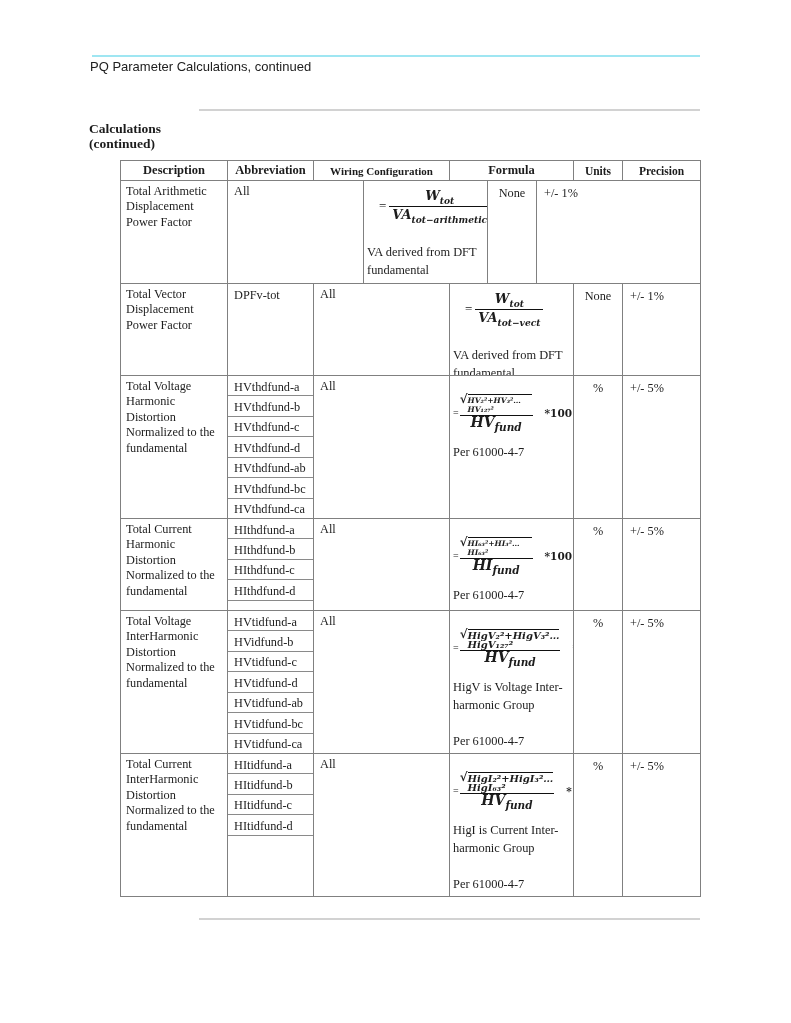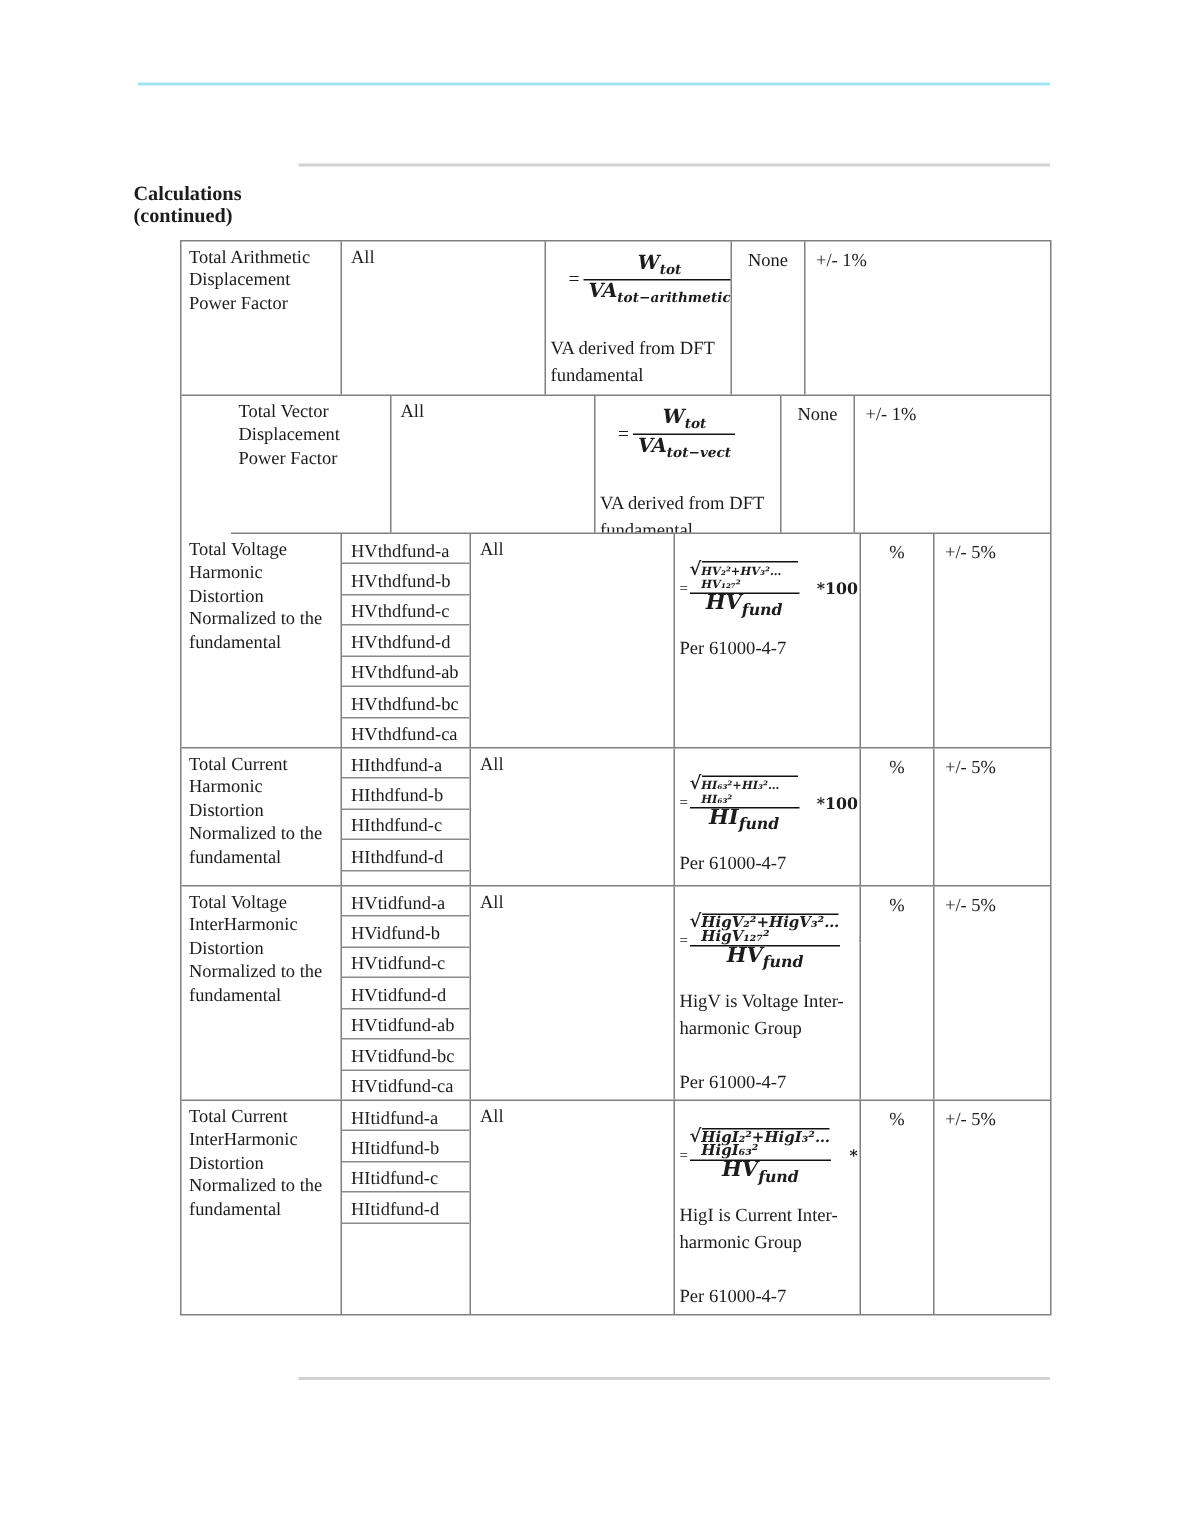--- a/index.html
+++ b/index.html
@@ -36,21 +36,21 @@
   .c-formula{width:124px;padding:2px 1px 0 3px;}
   .c-units{width:49px;padding-top:5px;text-align:center;}
   .c-prec{width:77px;padding:5px 0 0 7px;}
   
   .hrow{height:20px;}
   .hrow .cell{display:flex;align-items:center;justify-content:center;
     font-weight:bold;font-size:12.5px;padding:0;}
   .hrow .c-wire{font-size:11px;}
   .hrow .c-units,.hrow .c-prec{font-size:11.5px;}
   
-  .r0{height:103px;}.r1{height:92px;margin-left:33px;}.r2{height:143px;}
+  .r0{height:103px;}.r1{height:92px;}.r2{height:143px;}
   .r3{height:92px;}.r4{height:143px;}.r5{height:142px;}
   
   .abbr-stack{display:flex;flex-direction:column;height:100%;}
   .abbr-item{box-sizing:border-box;height:20.45px;padding:3.5px 0 0 6px;
     border-bottom:1px solid #8a8a8a;flex:0 0 auto;}
   .abbr-stack.full .abbr-item:last-child{border-bottom:none;flex:1 1 auto;}
   .abbr-item.single{border-bottom:none;}
   
   .eqline{display:flex;align-items:center;}
   .eqlineA{margin:5px 0 0 12px;}
@@ -73,26 +73,35 @@
   .fnote{font-size:12.4px;line-height:18px;white-space:pre-line;}
   .fnoteA{margin-top:19px;}
   .fnoteB{margin-top:12px;}
 </style>
 </head>
 <body>
 
 <div class="page">
 
   <div class="accent-rule"></div>
+  <div class="running-title">PQ Parameter Calculations, continued</div>
   <div class="gray-rule rule-top"></div>
   <div class="section-heading">Calculations
 (continued)</div>
 
   <div class="pq-table">
 
+    <div class="trow hrow">
+      <div class="cell c-desc">Description</div>
+      <div class="cell c-abbr">Abbreviation</div>
+      <div class="cell c-wire">Wiring Configuration</div>
+      <div class="cell c-formula">Formula</div>
+      <div class="cell c-units">Units</div>
+      <div class="cell c-prec">Precision</div>
+    </div>
 
     <div class="trow r0">
       <div class="cell c-desc">Total Arithmetic
 Displacement
 Power Factor</div>
       <div class="cell c-wire">All</div>
       <div class="cell c-formula">
         <div class="eqline eqlineA">
           <span class="eq">=</span>
           <span class="frac fracA">
@@ -104,20 +113,25 @@
 fundamental</div>
       </div>
       <div class="cell c-units">None</div>
       <div class="cell c-prec">+/- 1%</div>
     </div>
 
     <div class="trow r1">
       <div class="cell c-desc">Total Vector
 Displacement
 Power Factor</div>
+      <div class="cell c-abbr">
+        <div class="abbr-stack">
+          <div class="abbr-item single">DPFv-tot</div>
+        </div>
+      </div>
       <div class="cell c-wire">All</div>
       <div class="cell c-formula">
         <div class="eqline eqlineA">
           <span class="eq">=</span>
           <span class="frac fracA">
             <span class="fnum"><i>W</i><sub>tot</sub></span>
             <span class="fden"><i>VA</i><sub>tot−vect</sub></span>
           </span>
         </div>
         <div class="fnote fnoteA">VA derived from DFT

